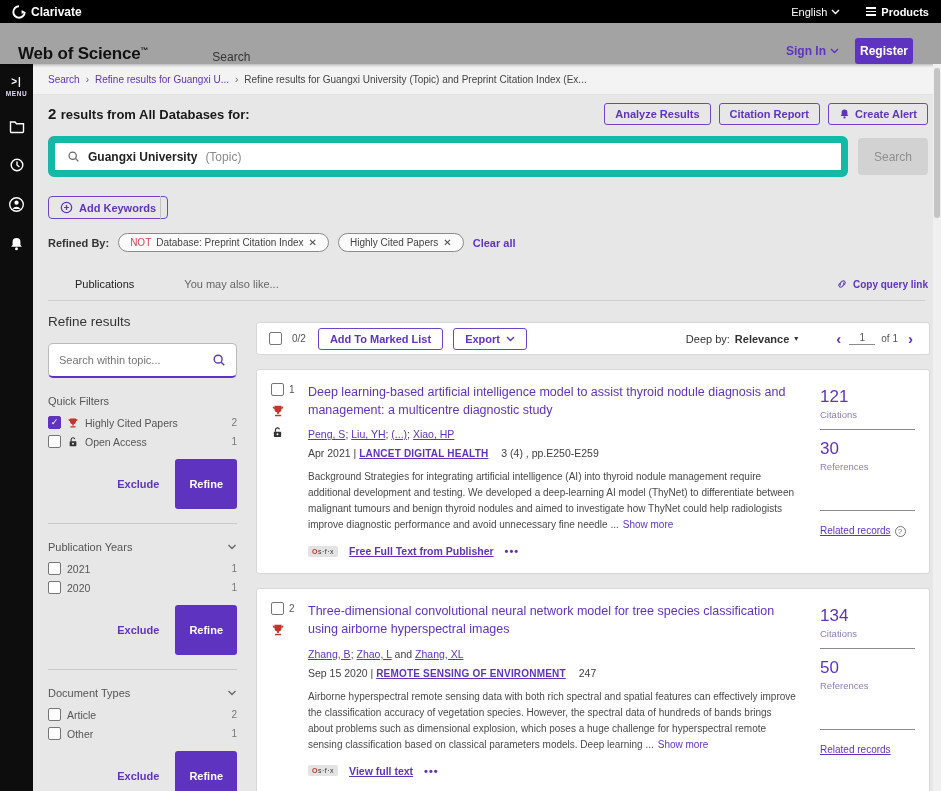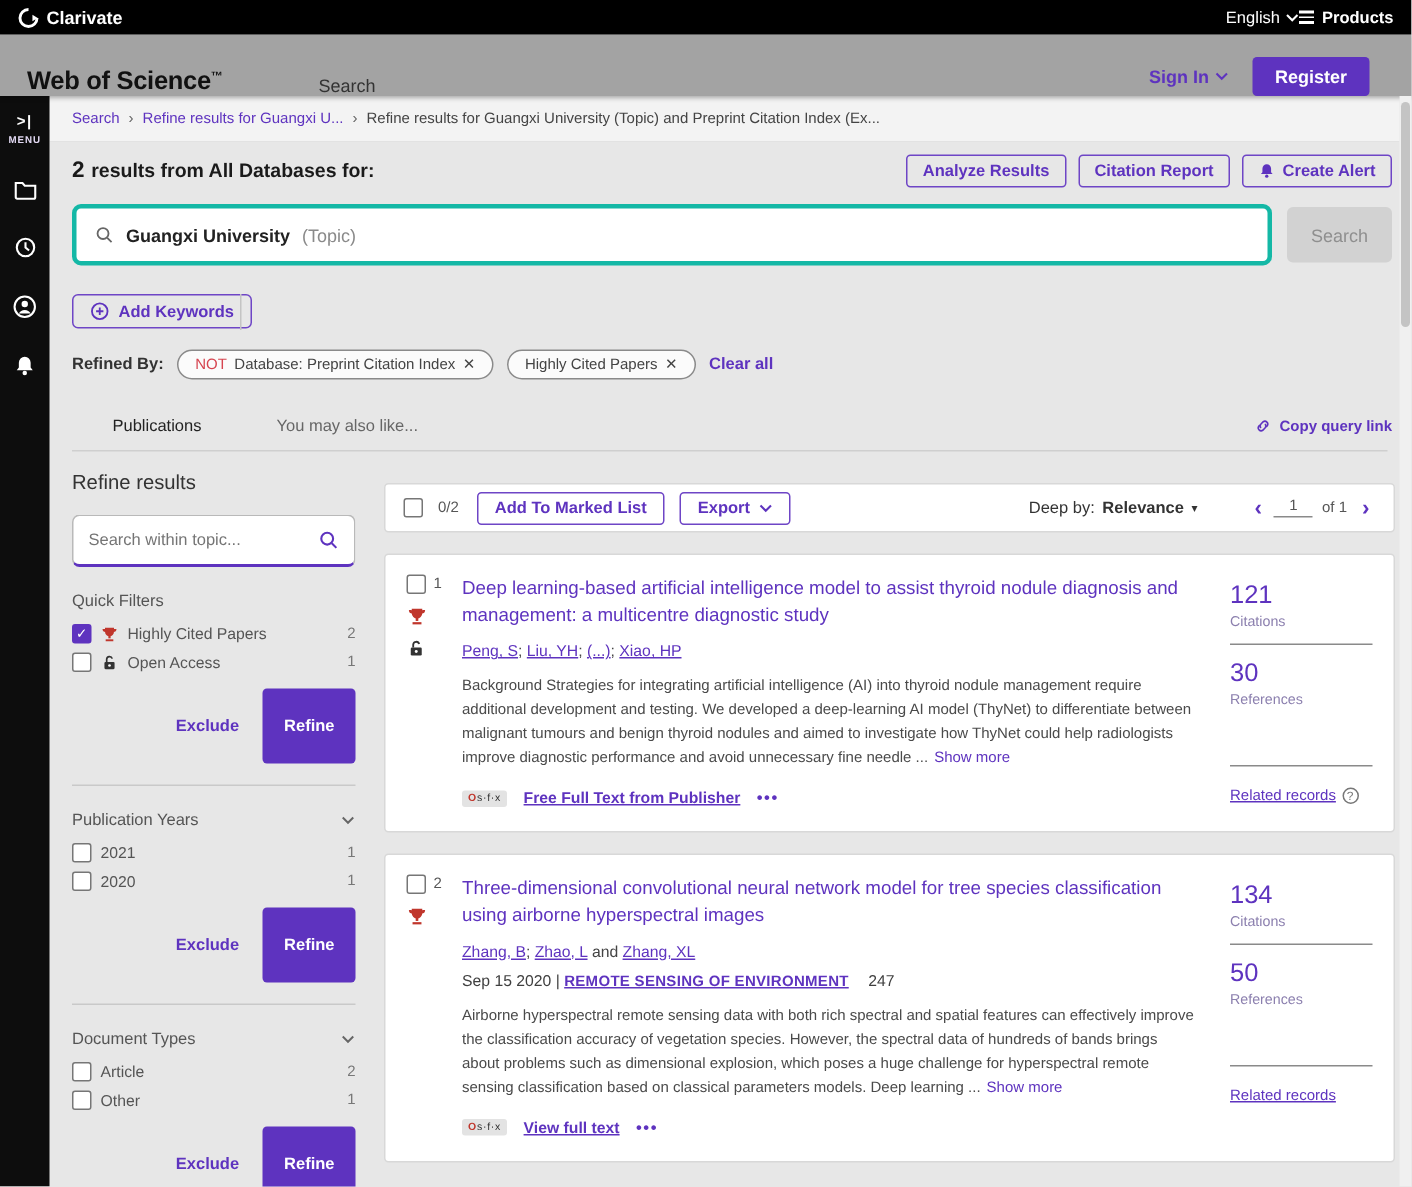--- a/index.html
+++ b/index.html
@@ -3,34 +3,34 @@
 <meta charset="utf-8">
 <style>
   * { margin:0; padding:0; box-sizing:border-box; }
   html,body { width:941px; height:791px; }
   body { position:relative; overflow:hidden; background:#e7e7e7; font-family:"Liberation Sans", sans-serif; color:#333; }
   svg { display:block; }
 
   
   .topbar { position:absolute; top:0; left:0; width:941px; height:23px; background:#000; display:flex; align-items:center; padding:0 12px; z-index:30; }
   .brand { display:flex; align-items:center; gap:5px; color:#fff; font-size:12px; font-weight:bold; }
-  .topbar-right { margin-left:auto; display:flex; align-items:center; color:#fff; }
+  .topbar-right { margin-left:auto; display:flex; align-items:center; gap:26px; color:#fff; }
   .lang { display:flex; align-items:center; gap:4px; font-size:11px; }
   .products { display:flex; align-items:center; gap:5px; font-size:11px; font-weight:bold; }
   .burger { display:inline-flex; flex-direction:column; gap:2px; }
   .burger i { width:10px; height:1.5px; background:#fff; }
 
   
   .appbar { position:absolute; top:23px; left:0; width:941px; height:41px; background:#a3a3a3; box-shadow:0 1px 3px rgba(0,0,0,.3); display:flex; align-items:flex-end; padding:0 28px 0 18px; z-index:25; }
   .wos-logo { font-size:17px; font-weight:bold; color:#111; letter-spacing:-.2px; }
   .wos-logo sup { font-size:8px; vertical-align:6px; }
   .nav-search { margin-left:64px; font-size:12px; color:#333; text-decoration:none; }
   .appbar-right { margin-left:auto; display:flex; align-items:center; gap:16px; }
   .signin { display:flex; align-items:center; gap:4px; color:#5e33bf; font-size:12px; font-weight:bold; cursor:pointer; }
-  .register { background:#5e33bf; color:#fff; border:none; border-radius:3px; font-size:12px; font-weight:bold; padding:6px 15px; font-family:inherit; cursor:pointer; }
+  .register { background:#5e33bf; color:#fff; border:none; border-radius:3px; font-size:12px; font-weight:bold; padding:6px 5px; font-family:inherit; cursor:pointer; }
 
   
   .rail { position:absolute; top:64px; left:0; width:33px; bottom:0; background:#0d0d0d; z-index:20; display:flex; flex-direction:column; align-items:center; padding-top:12px; color:#fff; }
   .rail .expand { font-size:10px; font-weight:bold; letter-spacing:1px; cursor:pointer; }
   .rail .menu-word { font-size:6.5px; font-weight:bold; letter-spacing:.6px; margin-top:3px; color:#e2d9f3; }
   .rail-icon { margin-top:23px; cursor:pointer; }
 
   
   .crumbbar { position:absolute; top:64px; left:33px; width:900px; height:31px; background:#f3f3f3; border-bottom:1px solid #e2e2e2; display:flex; align-items:center; padding-left:15px; font-size:10px; gap:6px; }
   .crumb-link { color:#5e33bf; text-decoration:none; cursor:pointer; }
@@ -40,21 +40,21 @@
   .main-bg { position:absolute; top:95px; left:33px; width:900px; bottom:0; background:#e7e7e7; }
 
   
   .results-for { position:absolute; left:48px; top:105px; color:#1a1a1a; }
   .results-for .cnt { font-size:15px; font-weight:bold; }
   .results-for .rest { font-size:13px; font-weight:bold; }
   .header-actions { position:absolute; top:103px; right:13px; display:flex; gap:8px; }
   .btn-ghost { display:inline-flex; align-items:center; gap:5px; border:1px solid #6e45c6; color:#5e33bf; background:transparent; border-radius:3px; font-size:11px; font-weight:bold; padding:4px 10px; font-family:inherit; cursor:pointer; }
 
   
-  .query-box { position:absolute; left:48px; top:136px; width:800px; height:41px; background:#fff; border:3px solid #14b8a6; border-radius:6px; display:flex; align-items:center; padding:0 12px; gap:8px; }
+  .query-box { position:absolute; left:48px; top:136px; width:800px; height:41px; background:#fff; border:7px solid #14b8a6; border-radius:6px; display:flex; align-items:center; padding:0 12px; gap:8px; }
   .query-text { font-size:12px; font-weight:bold; color:#222; }
   .query-scope { font-size:12px; color:#8a8a8a; font-weight:normal; }
   .search-btn { position:absolute; top:138px; right:13px; width:70px; height:37px; background:#d2d2d2; color:#8f8f8f; border:none; border-radius:4px; font-size:12px; font-family:inherit; cursor:default; }
 
   
   .add-keywords { position:absolute; left:48px; top:196px; display:inline-flex; align-items:center; gap:6px; border:1.5px solid #6e45c6; color:#5e33bf; border-radius:4px; background:transparent; font-size:11px; font-weight:bold; padding:4px 11px; font-family:inherit; cursor:pointer; }
   .kw-divider { position:absolute; left:160px; top:196px; height:24px; width:1px; background:#c4c4c4; }
   .refined-row { position:absolute; left:48px; top:233px; display:flex; align-items:center; gap:9px; }
   .refined-label { font-size:11px; font-weight:bold; color:#333; }
   .pill { display:inline-flex; align-items:center; gap:5px; border:1px solid #8a8a8a; border-radius:12px; background:#fbfbfb; padding:3px 11px; font-size:10px; color:#444; }
@@ -431,20 +431,25 @@
           <rect x="3.5" y="7" width="9" height="6.5" rx="1" fill="#333"></rect>
           <path d="M5.5 7V4.6a2.5 2.5 0 0 1 4.9-.5" fill="none" stroke="#333" stroke-width="1.5"></path>
           <circle cx="8" cy="10.2" r="1.2" fill="#fff"></circle>
         </svg>
     </div>
     <div class="rc-body">
       <a class="rc-title">Deep learning-based artificial intelligence model to assist thyroid nodule diagnosis and management: a multicentre diagnostic study</a>
       <div class="rc-authors">
         <a>Peng, S</a><span class="sep">; </span><a>Liu, YH</a><span class="sep">; </span><a>(...)</a><span class="sep">; </span><a>Xiao, HP</a>
       </div>
+      <div class="rc-meta">
+        <span>Apr 2021 |</span>
+        <a class="rc-journal">LANCET DIGITAL HEALTH</a>
+        <span class="rc-detail">3 (4) , pp.E250-E259</span>
+      </div>
       <div class="rc-abstract"><span>Background Strategies for integrating artificial intelligence (AI) into thyroid nodule management require additional development and testing. We developed a deep-learning AI model (ThyNet) to differentiate between malignant tumours and benign thyroid nodules and aimed to investigate how ThyNet could help radiologists improve diagnostic performance and avoid unnecessary fine needle ...</span><span class="show-more">Show more</span></div>
       <div class="rc-links">
         <span class="sfx"><span class="o">O</span><span>s·f·x</span></span>
         <a class="ft-link">Free Full Text from Publisher</a>
         <span class="more-dots">•••</span>
       </div>
     </div>
     <div class="rc-stats">
       <div class="stat-num">121</div>
       <div class="stat-label">Citations</div>

